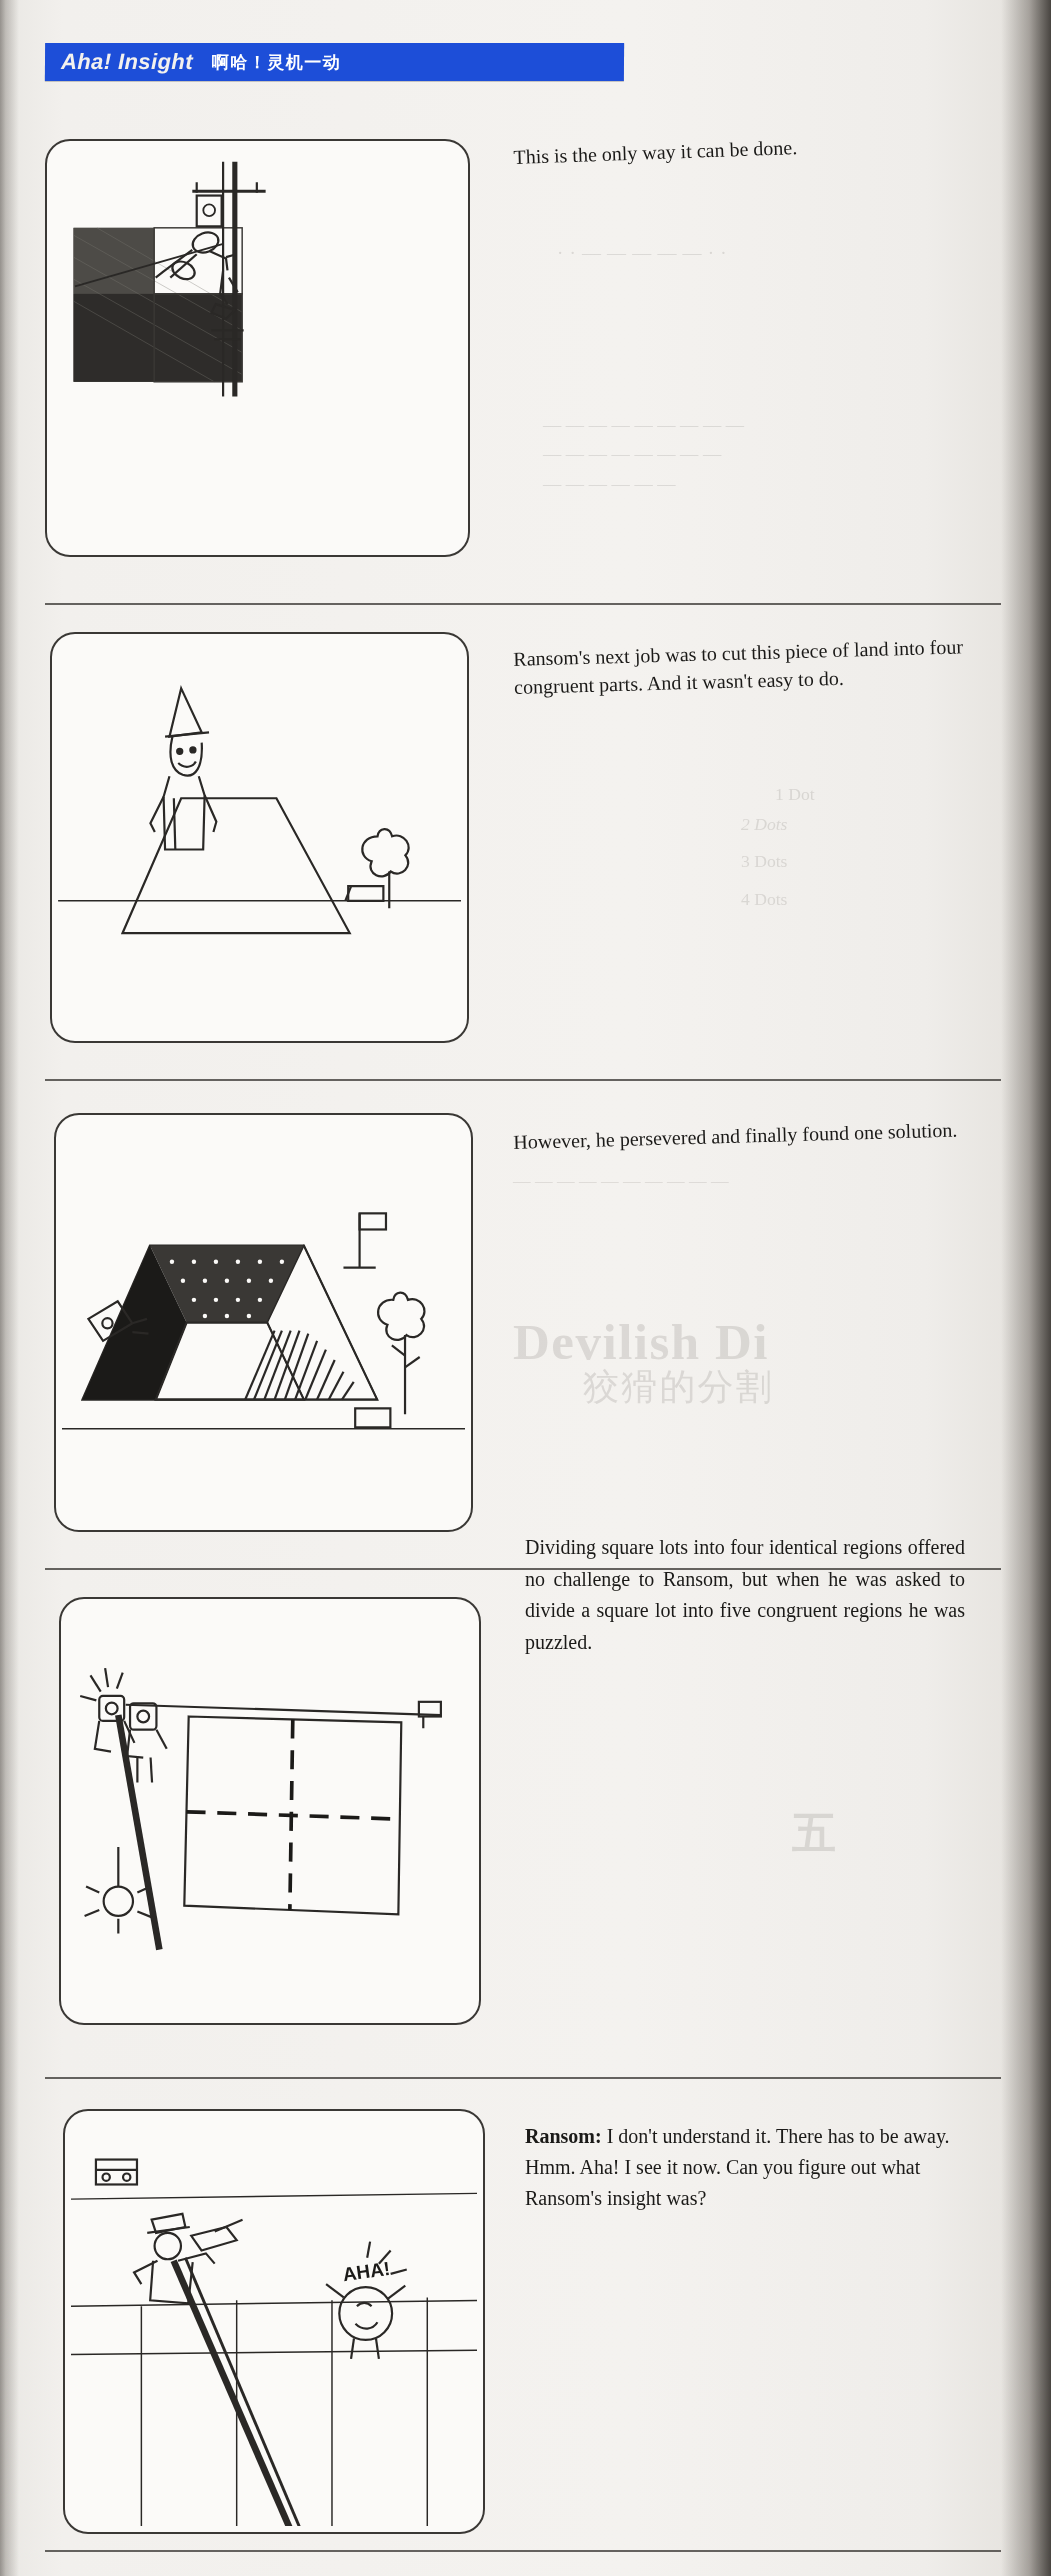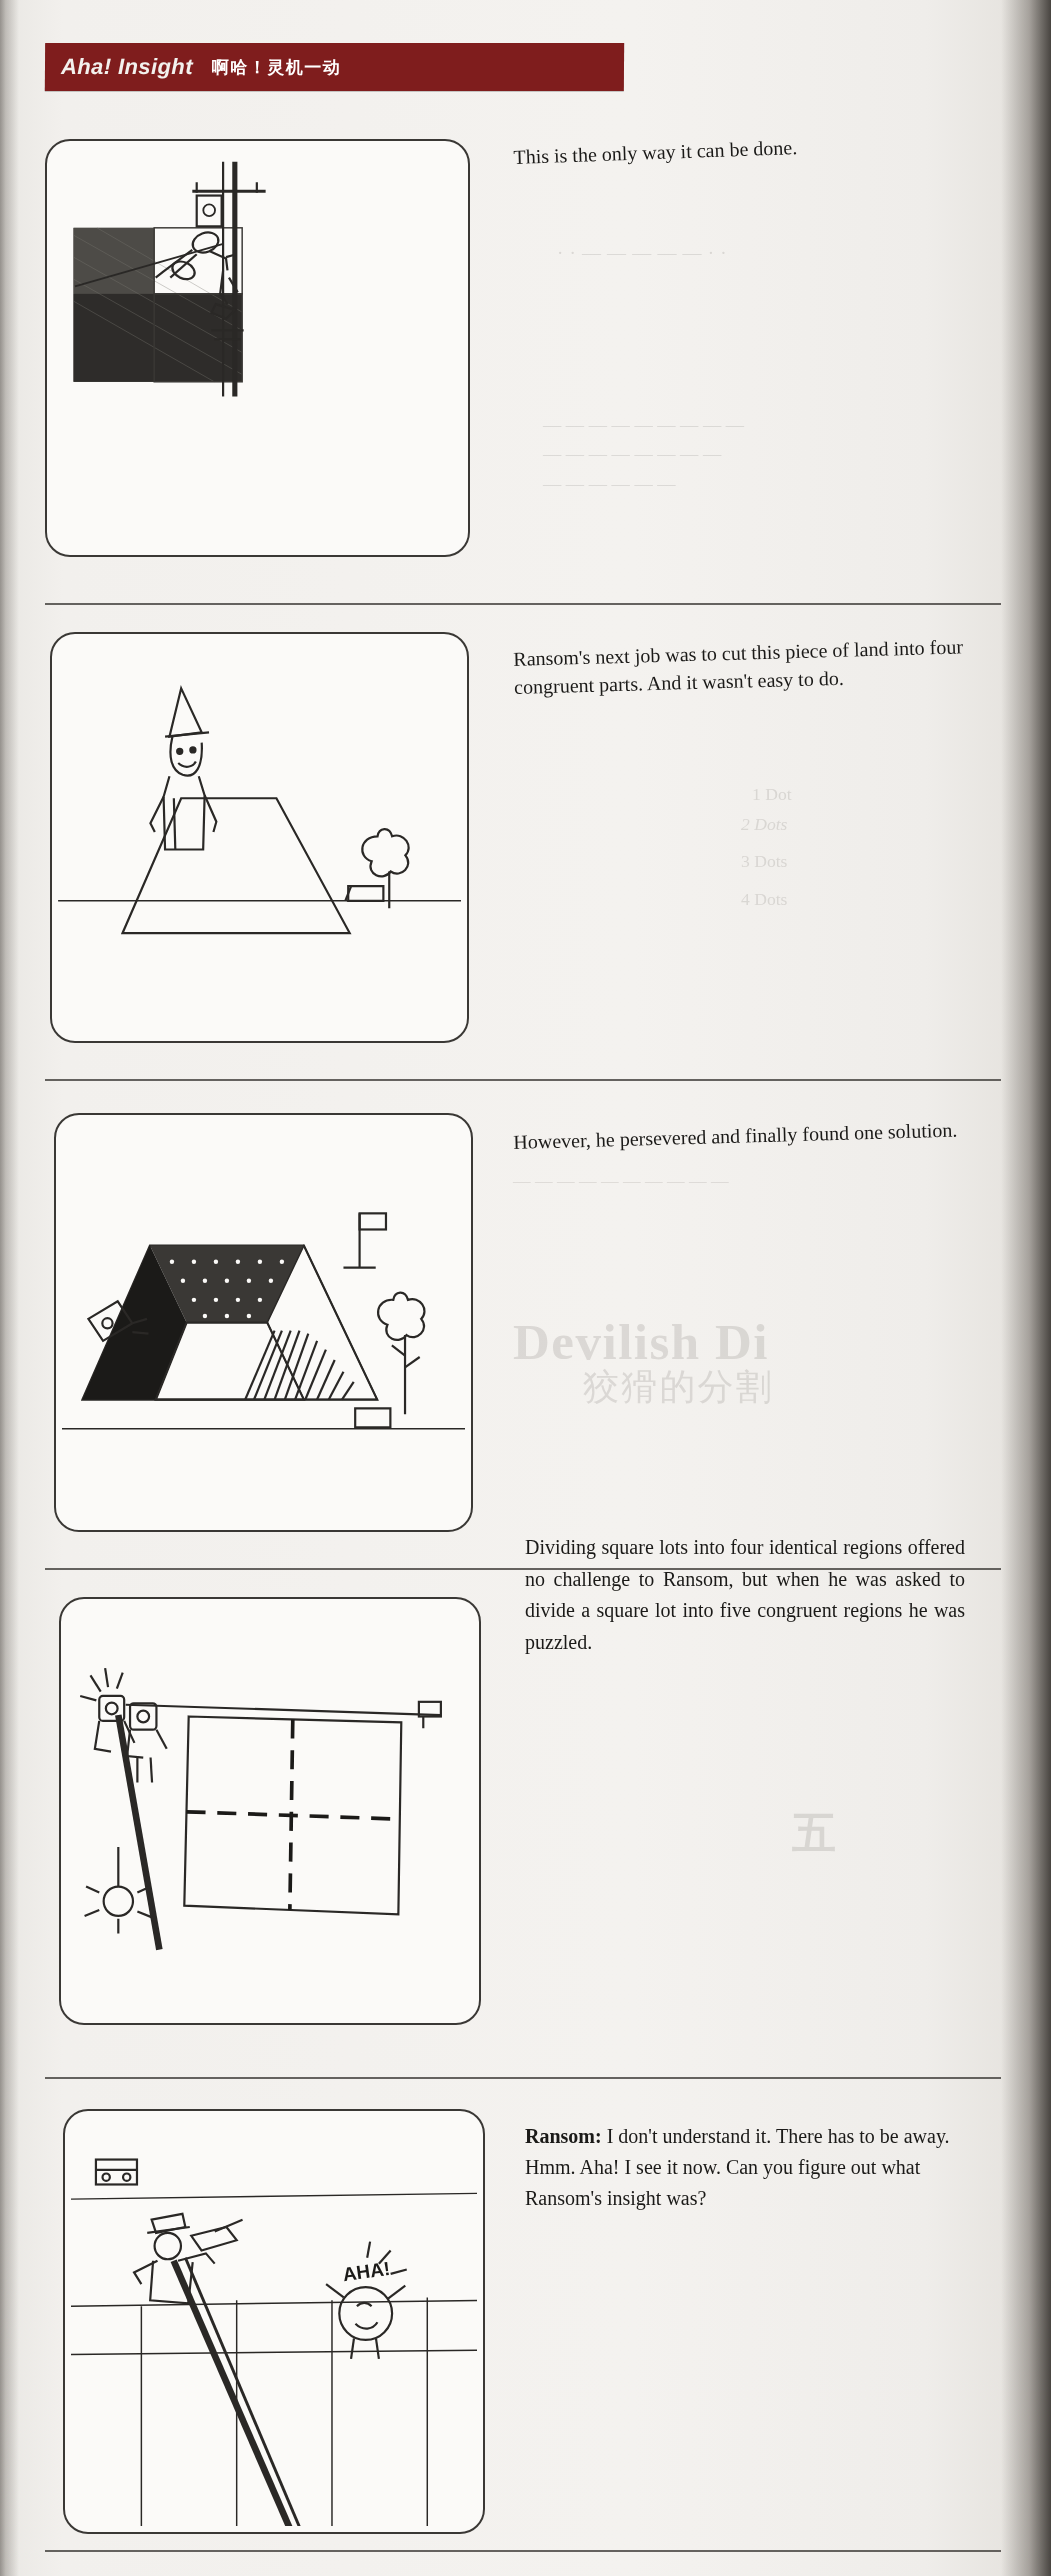--- a/index.html
+++ b/index.html
@@ -45,22 +45,22 @@
     user-select: none;
     white-space: pre-line;
   }
 
   
   .banner {
     position: absolute;
     left: 45px;
     top: 43px;
     width: 579px;
-    height: 48px;
-    background: #7f1d1d;
+    height: 38px;
+    background: #1d4ed8;
     transform: skewX(-0.4deg);
     box-shadow: 0 0.7px 0 rgba(0,0,0,0.25);
   }
   .banner-inner {
     position: absolute;
     inset: 0;
     display: flex;
     align-items: center;
     padding-left: 16px;
     gap: 19px;
@@ -121,21 +121,21 @@
 </style>
 </head>
 <body>
 
 <div class="page"></div>
 
 <div class="bleed" style="left:557px; top:242px; font-size:19px; letter-spacing:0.7px;">· · — — — — — · ·</div>
 <div class="bleed" style="left:543px; top:411px; font-size:18.3px; line-height:1.6;">— — — — — — — — —
 — — — — — — — —
 — — — — — —</div>
-<div class="bleed" style="left:752px; top:777px; font-size:17.6px; line-height:2.0; text-align:center;">1 Dot</div>
+<div class="bleed" style="left:775px; top:777px; font-size:17.6px; line-height:2.0; text-align:center;">1 Dot</div>
 <div class="bleed" style="left:741px; top:814px; font-size:17.6px; text-align:right;font-style:italic;">2 Dots</div>
 <div class="bleed" style="left:741px; top:851px; font-size:17.6px; text-align:right;font-family:Liberation Serif, serif;">3 Dots</div>
 <div class="bleed" style="left:741px; top:889px; font-size:17.6px; text-align:right;">4 Dots</div>
 <div class="bleed" style="left:513px; top:1313px; font-size:51px; font-weight:bold; letter-spacing:1.5px;">Devilish Di</div>
 <div class="bleed" style="left:583px; top:1363px; font-size:36px; font-family:Liberation Sans, sans-serif; letter-spacing:2.2px;">狡猾的分割</div>
 <div class="bleed" style="left:513px; top:1170px; font-size:17.6px;">— — — — — — — — — —</div>
 <div class="bleed" style="left:792px; top:1804px; font-size:44px; font-weight:bold;">五</div>
 
 <div class="banner">
   <div class="banner-inner">

